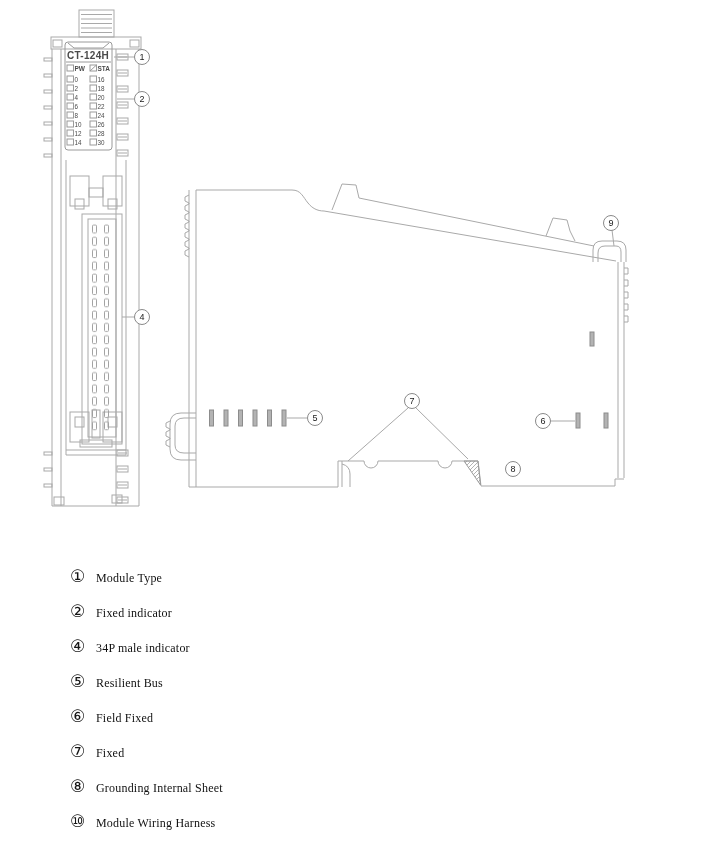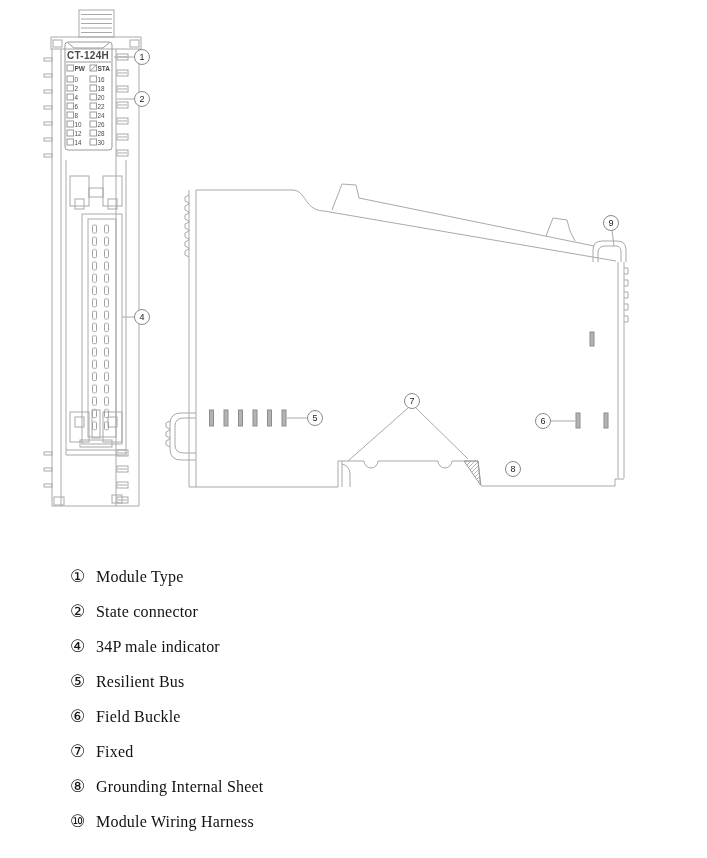--- a/index.html
+++ b/index.html
@@ -10,21 +10,21 @@
   svg text{font-family:"Liberation Sans","DejaVu Sans",sans-serif;fill:#444;}
   .model-label{font-size:10px;font-weight:bold;letter-spacing:.3px;fill:#4a4a4a;}
   .led-h{font-size:6.5px;font-weight:bold;fill:#4a4a4a;}
   .led-n{font-size:6.3px;fill:#4a4a4a;}
   .co-num{font-size:9px;fill:#1a1a1a;}
   .legend{position:absolute;left:66px;top:566px;width:420px;
           font-family:"Liberation Serif","DejaVu Serif","DejaVu Sans",serif;
           color:#111;}
   .legend-row{display:flex;align-items:baseline;height:35px;}
   .legend-row .sym{font-size:17px;width:26px;color:#161616;}
-  .legend-row .lbl{font-size:16px;letter-spacing:.2px;}
+  .legend-row .lbl{font-size:12px;letter-spacing:.2px;}
 </style>
 </head>
 <body>
 
 <div class="stage">
 
 <svg width="707" height="545" viewBox="0 0 707 545">
   <defs>
     <pattern id="pinPat" patternUnits="userSpaceOnUse" x="88" y="223" width="21" height="12.3">
       <rect x="0.5" y="2" width="4" height="8" rx="1" fill="none" stroke="#9a9a9a" stroke-width="0.9"></rect>
@@ -285,33 +285,33 @@
   </g>
 </svg>
 
 <div class="legend">
   <div class="legend-row">
     <span class="sym">①</span>
     <span class="lbl">Module Type</span>
   </div>
   <div class="legend-row">
     <span class="sym">②</span>
-    <span class="lbl">State connector</span>
+    <span class="lbl">Fixed indicator</span>
   </div>
   <div class="legend-row">
     <span class="sym">④</span>
     <span class="lbl">34P male indicator</span>
   </div>
   <div class="legend-row">
     <span class="sym">⑤</span>
     <span class="lbl">Resilient Bus</span>
   </div>
   <div class="legend-row">
     <span class="sym">⑥</span>
-    <span class="lbl">Field Buckle</span>
+    <span class="lbl">Field Fixed</span>
   </div>
   <div class="legend-row">
     <span class="sym">⑦</span>
     <span class="lbl">Fixed</span>
   </div>
   <div class="legend-row">
     <span class="sym">⑧</span>
     <span class="lbl">Grounding Internal Sheet</span>
   </div>
   <div class="legend-row">

